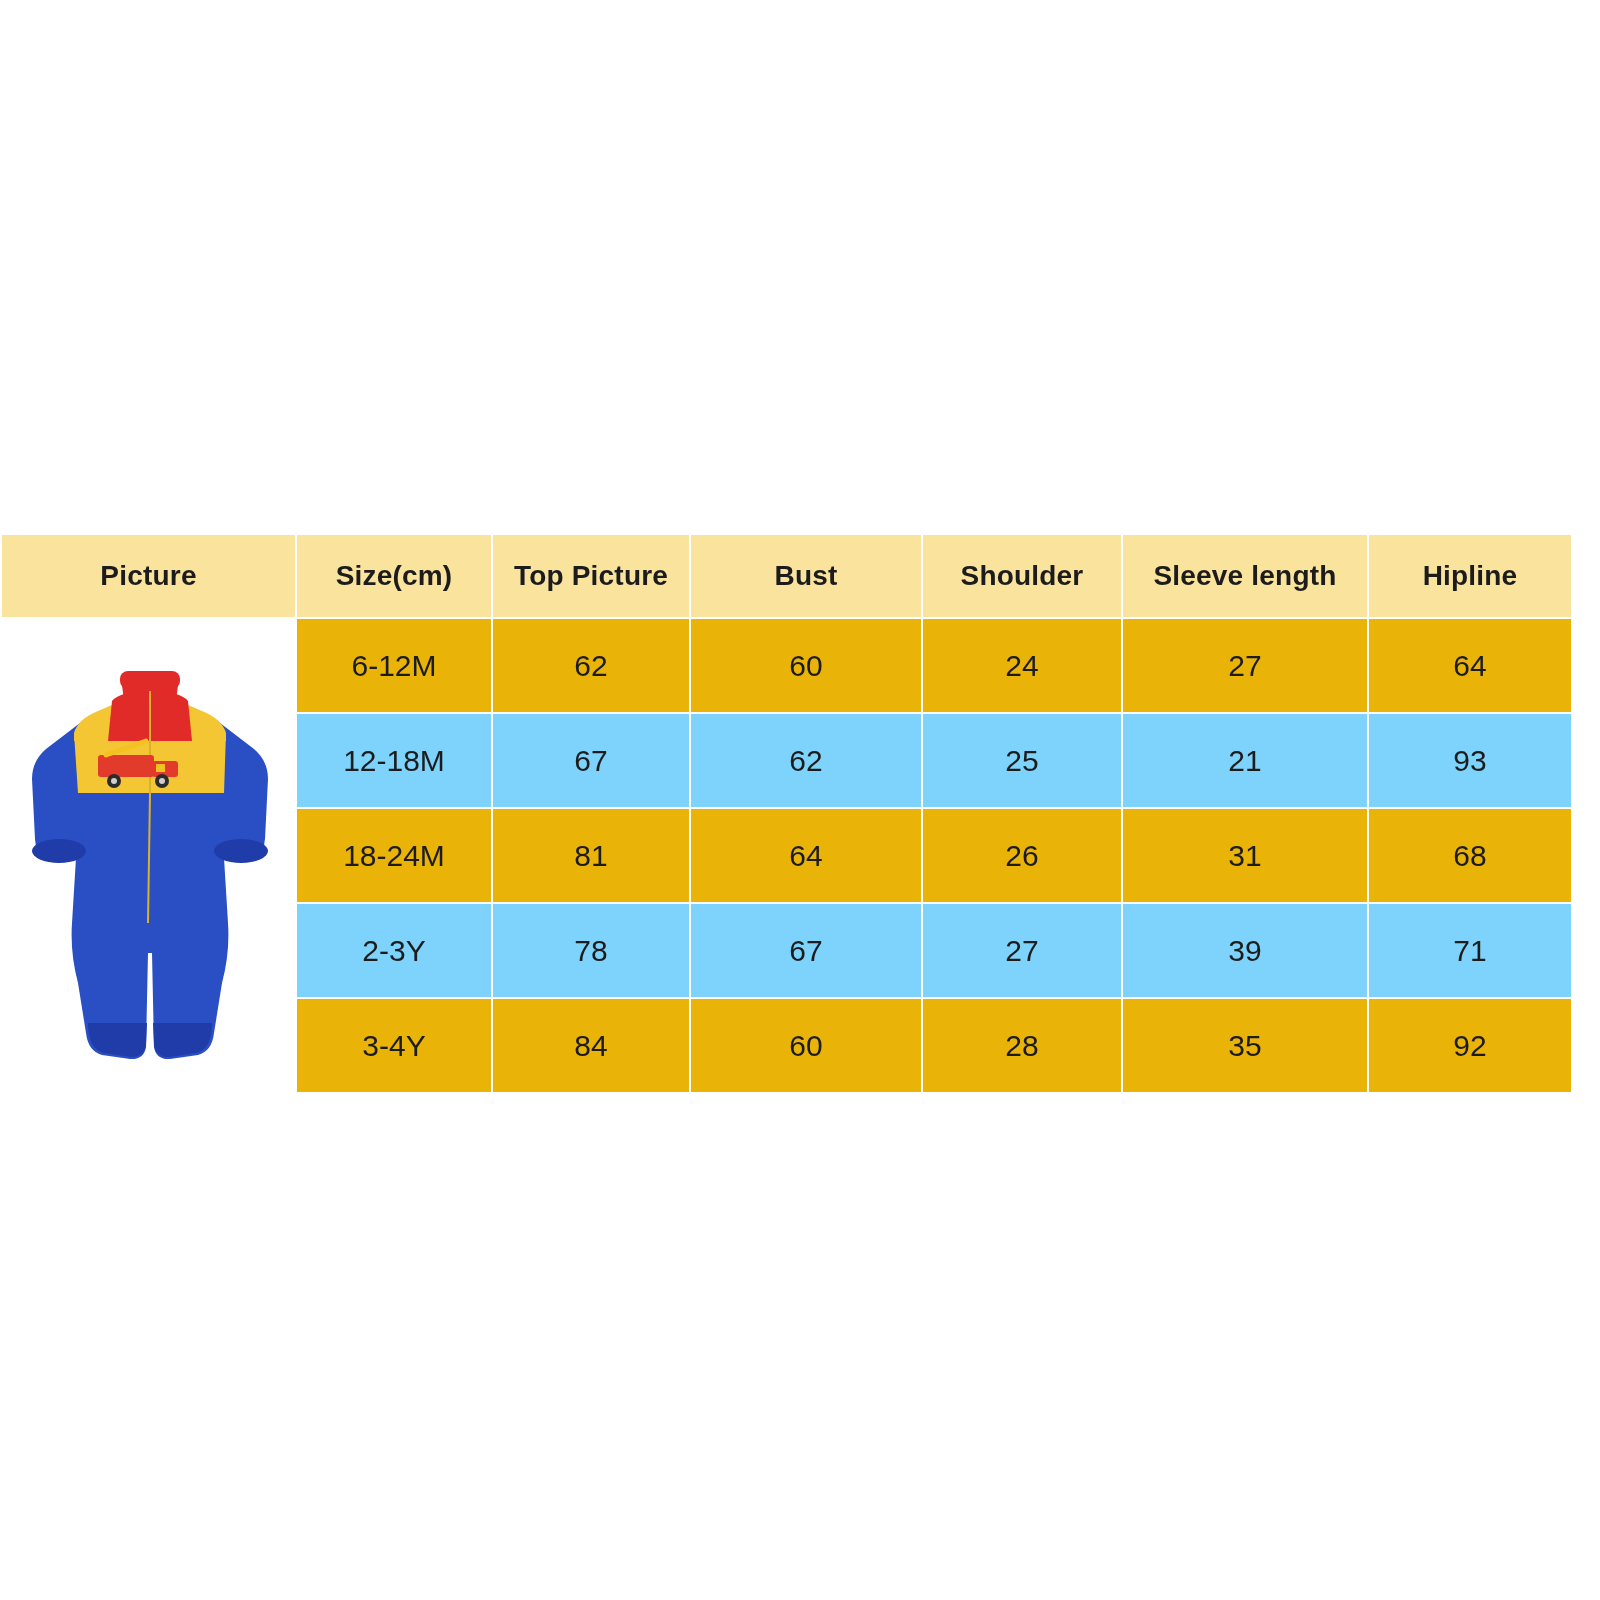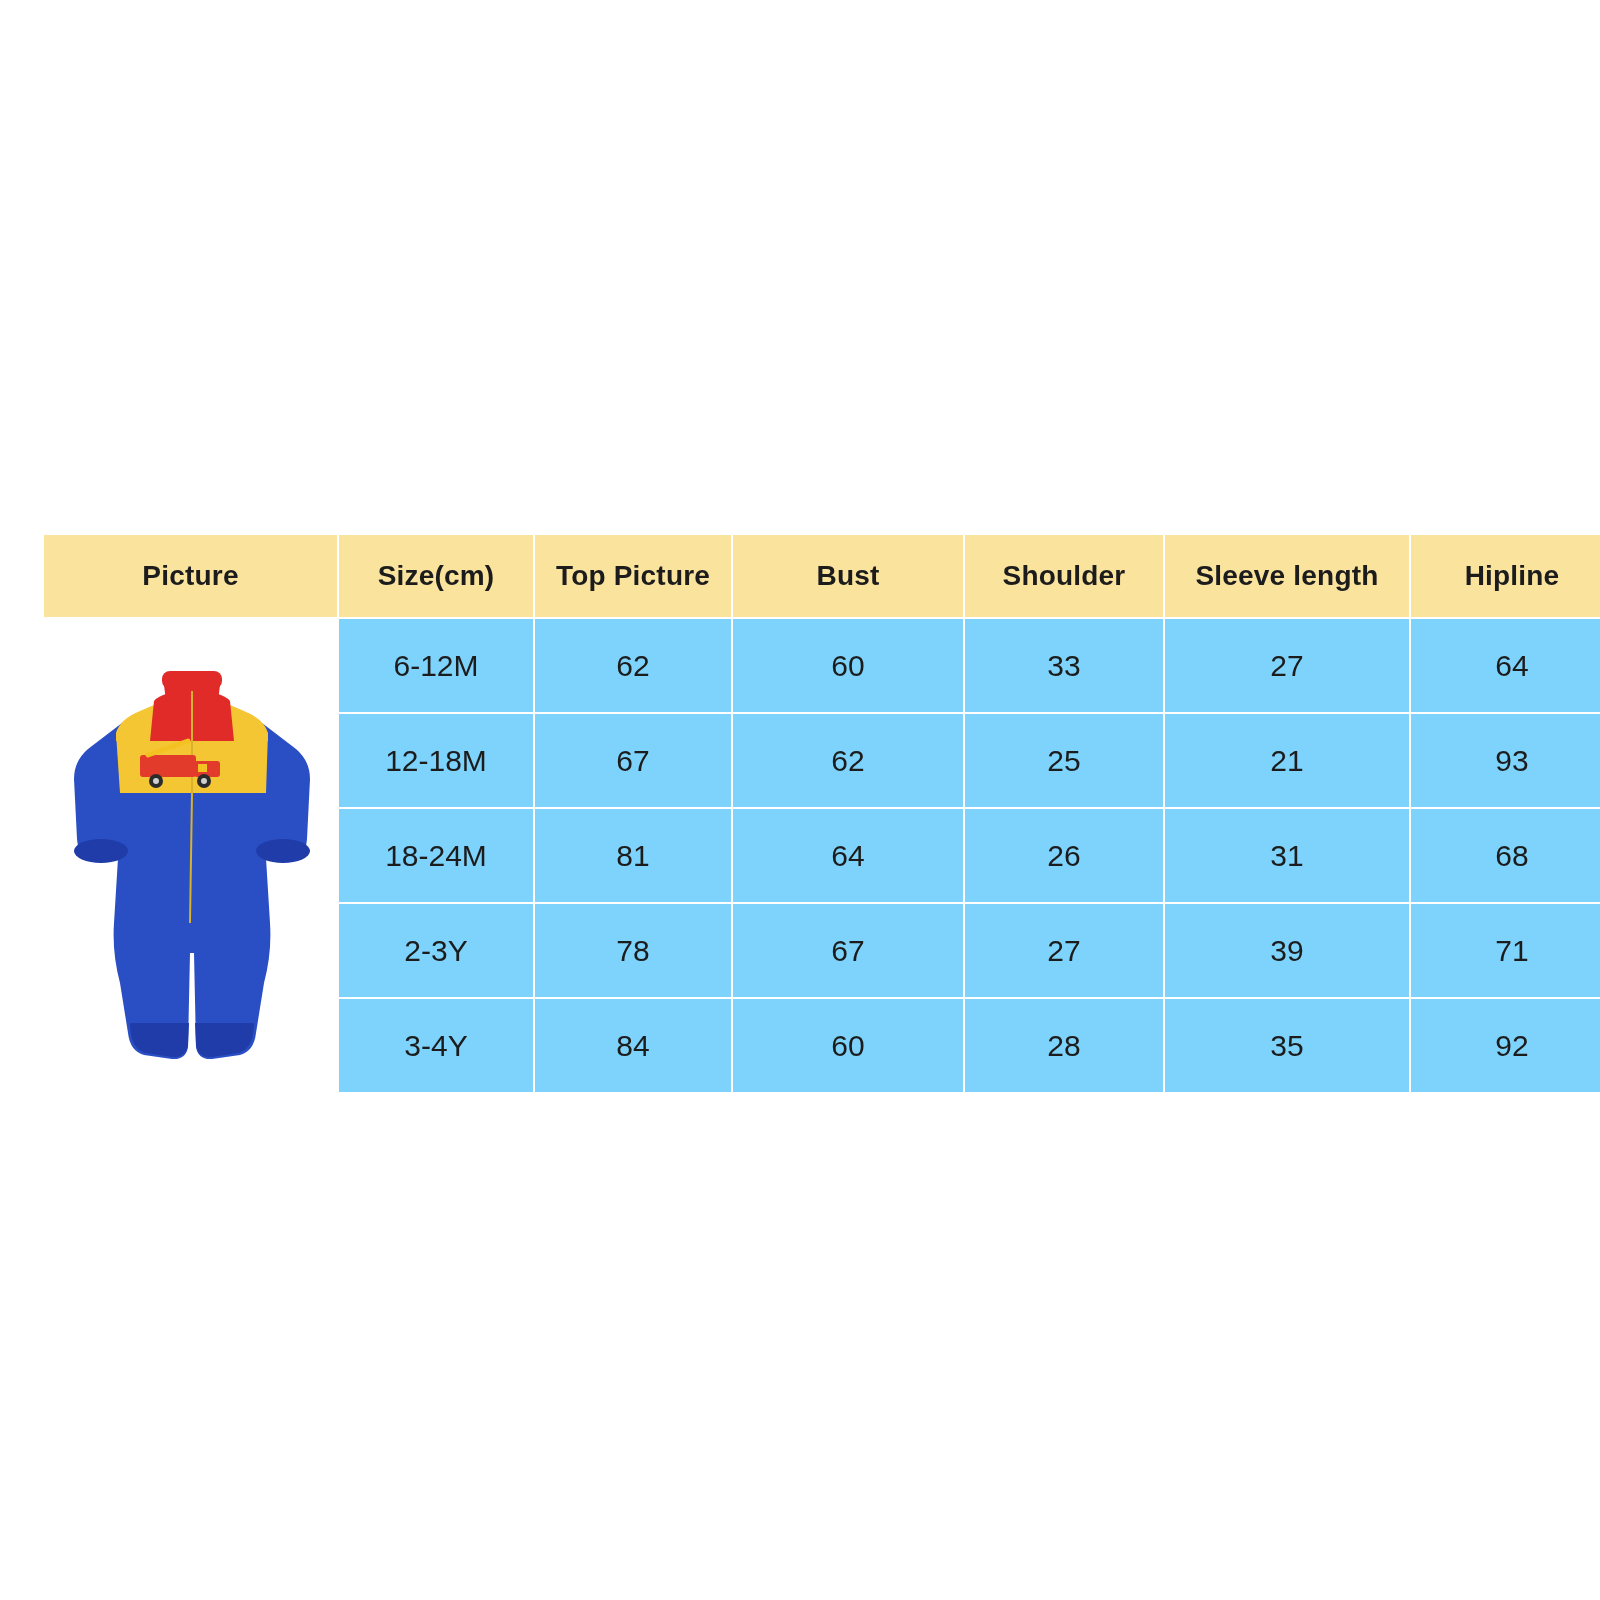--- a/index.html
+++ b/index.html
@@ -13,21 +13,20 @@
     font-family: "Liberation Sans", sans-serif;
     position: relative;
     overflow: hidden;
   }
 
   .size-chart-wrap {
     position: absolute;
     left: 0;
     top: 533px;
     width: 1545px;
-    padding-left: 42px;
   }
 
   table.size-chart {
     border-collapse: collapse;
     width: 1545px;
     table-layout: fixed;
   }
 
   table.size-chart td,
   table.size-chart th {
@@ -54,21 +53,21 @@
     font-weight: bold;
     letter-spacing: 0.2px;
   }
 
   tbody td {
     height: 93px;
     font-size: 30px;
     font-weight: normal;
   }
 
-  tr.row-odd td { background: #7dd3fc; }
+  tr.row-odd td { background: #eab308; }
   tr.row-even td { background: #7dd3fc; }
 
   td.pic-cell {
     background: #ffffff !important;
     border-left: none;
     padding: 0;
     position: relative;
   }
 
   
@@ -139,21 +138,21 @@
               <circle cx="112" cy="158" r="7" fill="#2b2b2b"></circle>
               <circle cx="112" cy="158" r="3" fill="#cfcfcf"></circle>
               <circle cx="160" cy="158" r="7" fill="#2b2b2b"></circle>
               <circle cx="160" cy="158" r="3" fill="#cfcfcf"></circle>
             </g>
           </svg>
         </td>
         <td>6-12M</td>
         <td>62</td>
         <td>60</td>
-        <td>33</td>
+        <td>24</td>
         <td>27</td>
         <td>64</td>
       </tr>
       <tr class="row-even">
         <td>12-18M</td>
         <td>67</td>
         <td>62</td>
         <td>25</td>
         <td>21</td>
         <td>93</td>

